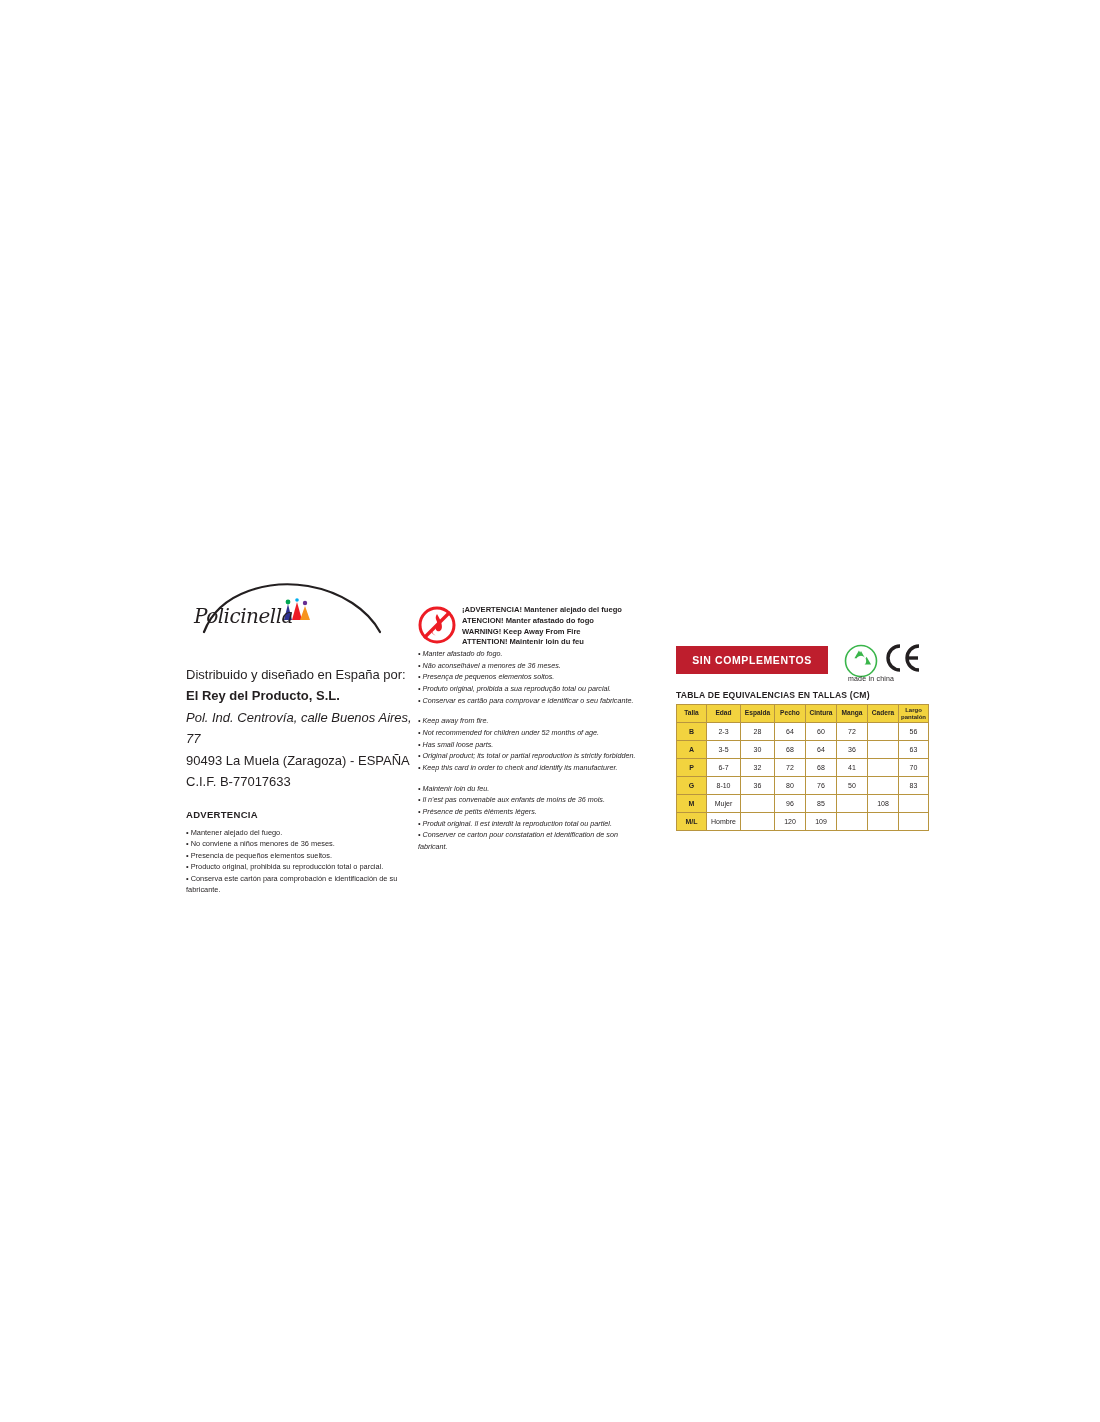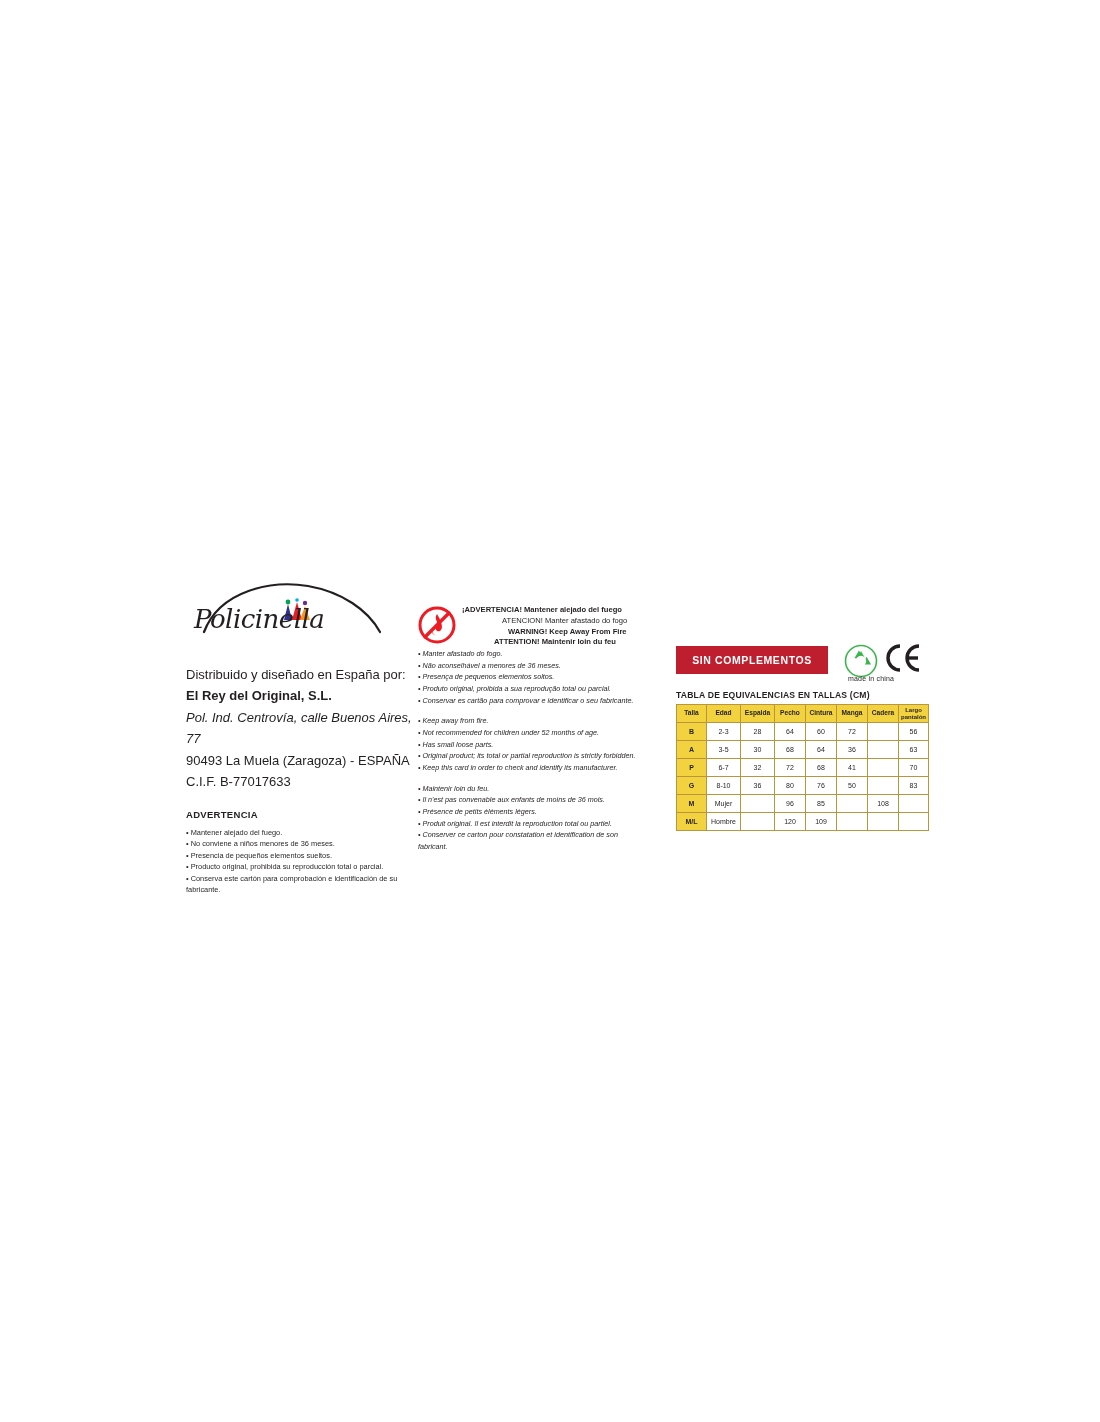--- a/index.html
+++ b/index.html
@@ -44,21 +44,21 @@
     top: 0px;
     width: 180px;
     height: 54px;
   }
   .logo-word {
     position: absolute;
     left: 0px;
     top: 24px;
     font-family: "DejaVu Serif", serif;
     font-style: italic;
-    font-size: 26px;
+    font-size: 20px;
     letter-spacing: -0.5px;
     color: #231f20;
     white-space: nowrap;
   }
   .logo-confetti {
     position: absolute;
     left: 84px;
     top: 18px;
     width: 40px;
     height: 26px;
@@ -113,23 +113,23 @@
     top: 2px;
     width: 38px;
     height: 38px;
   }
   .warn-lines {
     font-size: 7.6px;
     line-height: 1.42;
     padding-top: 1px;
   }
   .warn-lines .l1 { font-weight: bold; }
-  .warn-lines .l2 { font-weight: normal; margin-left: 40px; }
-  .warn-lines .l3 { font-weight: bold; margin-left: 46px; }
-  .warn-lines .l4 { font-weight: bold; text-align: center; }
+  .warn-lines .l2 { font-weight: bold; }
+  .warn-lines .l3 { font-weight: bold; }
+  .warn-lines .l4 { font-weight: bold; }
 
   .mid-bullets {
     font-size: 7.2px;
     line-height: 1.62;
   }
   .mid-bullets .group { margin-bottom: 9px; }
   .mid-bullets div { white-space: nowrap; font-style: italic; }
   .mid-bullets div.wrap { white-space: normal; }
 
   
@@ -248,21 +248,21 @@
         <path d="M22 22 L27 8 L32 22 Z" fill="#f7941e"></path>
         <circle cx="10" cy="4" r="2.4" fill="#00a651"></circle>
         <circle cx="27" cy="5" r="2.2" fill="#662d91"></circle>
         <circle cx="19" cy="2" r="1.8" fill="#00aeef"></circle>
       </svg>
       <div class="logo-word">Policinella</div>
     </div>
 
     <div class="dist-block">
       <div>Distribuido y diseñado en España por:</div>
-      <div class="b">El Rey del Original, S.L.</div>
+      <div class="b">El Rey del Producto, S.L.</div>
       <div class="i">Pol. Ind. Centrovía, calle Buenos Aires, 77</div>
       <div>90493 La Muela (Zaragoza) - ESPAÑA</div>
       <div>C.I.F. B-77017633</div>
     </div>
 
     <div class="adv-title">ADVERTENCIA</div>
     <div class="bullets">
       <div>• Mantener alejado del fuego.</div>
       <div>• No conviene a niños menores de 36 meses.</div>
       <div>• Presencia de pequeños elementos sueltos.</div>

